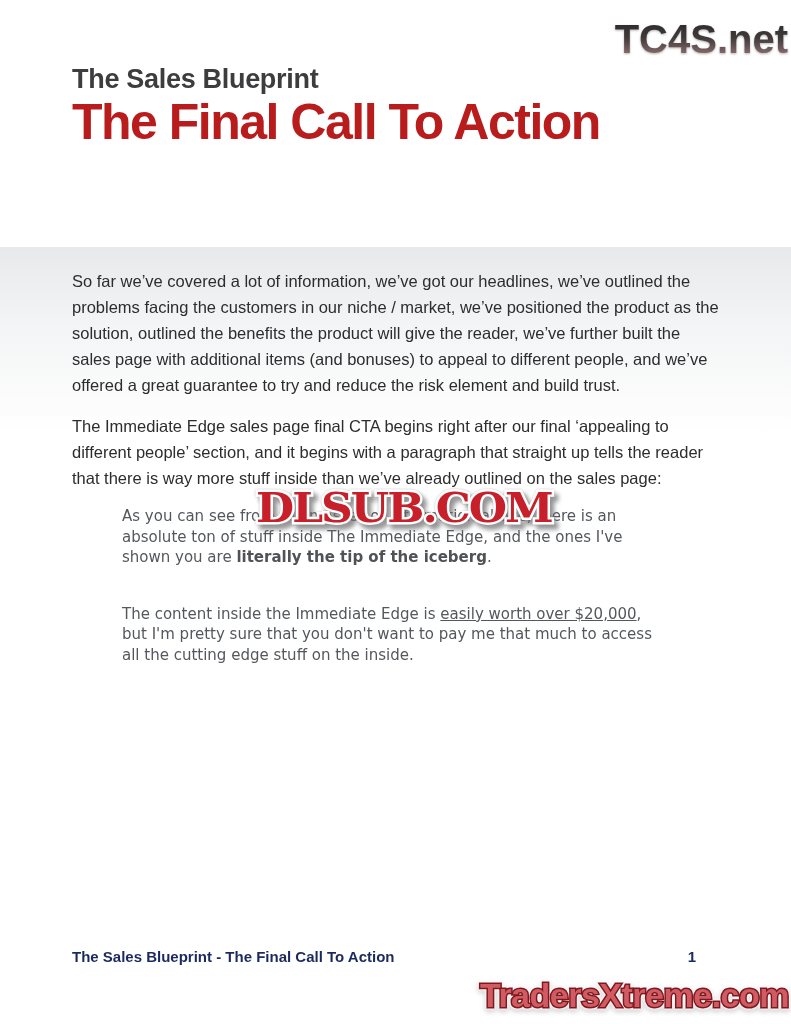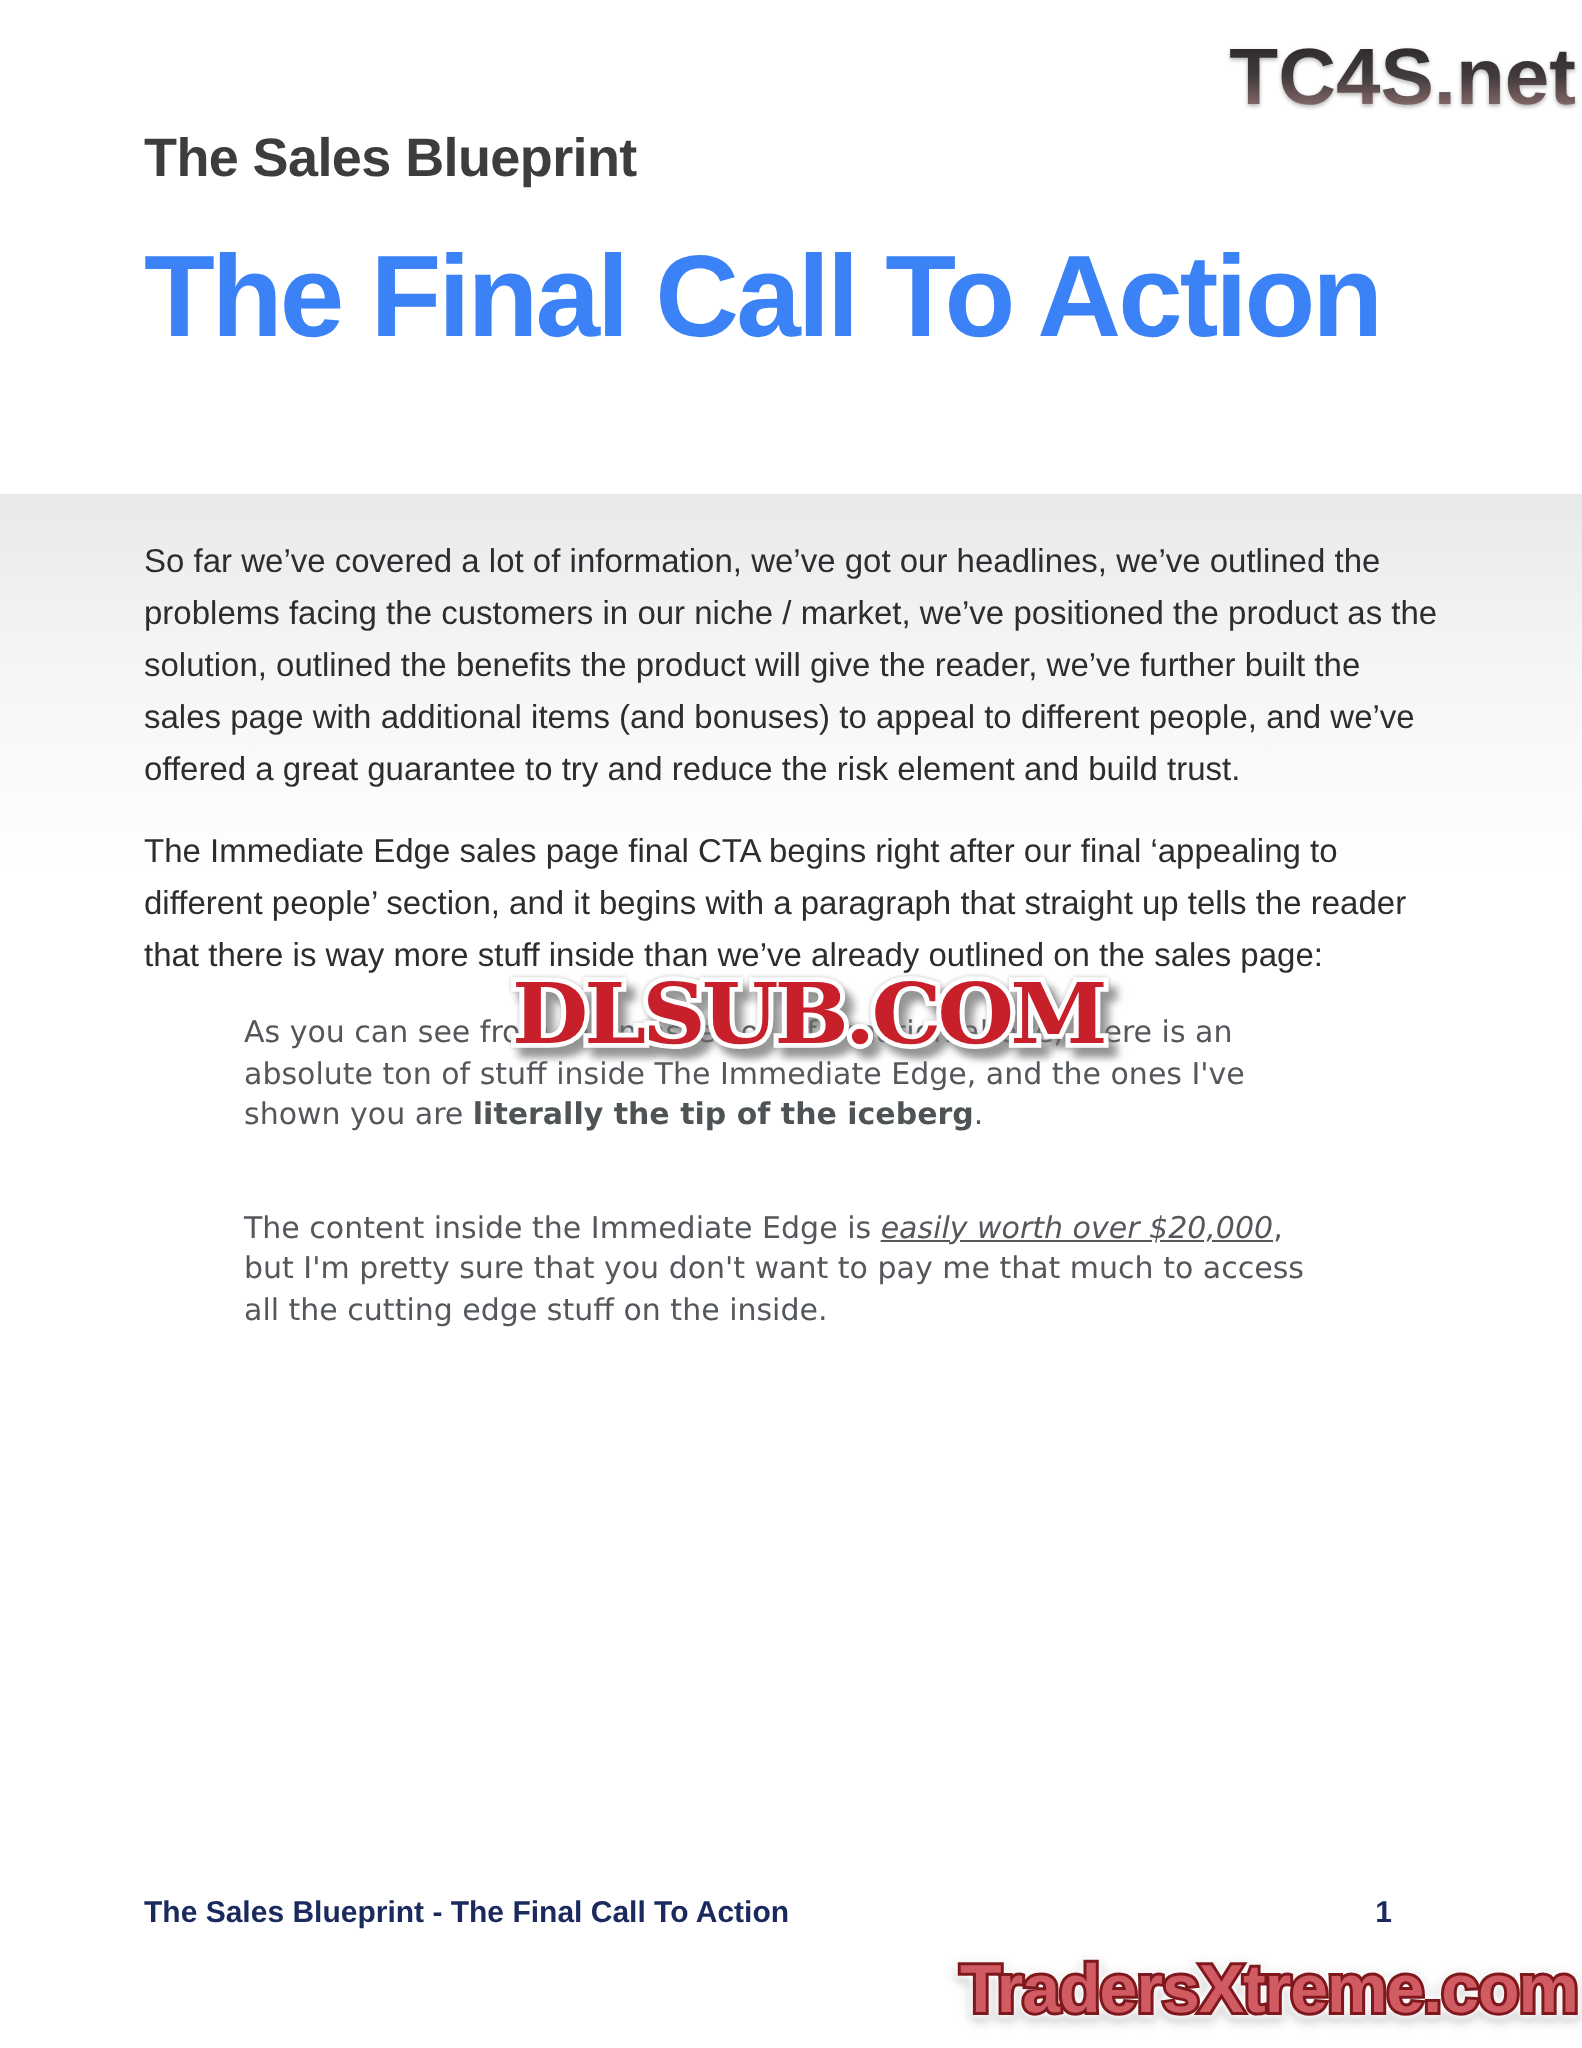--- a/index.html
+++ b/index.html
@@ -25,38 +25,38 @@
     filter:drop-shadow(0 1px 1px rgba(0,0,0,0.30));
     z-index:2;
     margin-top:13px;
   }
   .doc-header{position:absolute;left:72px;top:64px;z-index:1;}
   .series-title{
     margin:0;font-size:27px;line-height:30px;font-weight:700;color:#3d3d3f;
     letter-spacing:-0.3px;
   }
   .page-title{
-    margin:28px 0 0 0;font-size:58px;line-height:54px;font-weight:700;color:#3b82f6;
+    margin:1px 0 0 0;font-size:50px;line-height:54px;font-weight:700;color:#b91c1c;
     letter-spacing:-1.5px;
   }
   .doc-body{position:absolute;left:72px;top:268px;width:650px;z-index:1;}
   .body-par{
     margin:0 0 15px 0;
     font-size:16.5px;line-height:26px;color:#2d2d2f;
   }
   .wm-spacer{display:inline-block;width:280px;height:1px;vertical-align:baseline;}
   
   .shot-quote{
     margin:6px 0 36px 50px;width:545px;
     font-family:"DejaVu Sans",sans-serif;
     font-size:15px;line-height:20.5px;color:#54585c;
   }
   .shot-quote.second{margin:12px 0 0 50px;}
   .shot-bold{font-weight:700;color:#4e5356;}
-  .shot-underline{text-decoration:underline;font-style:italic;}
+  .shot-underline{text-decoration:underline;}
   
   .dlsub{
     position:absolute;left:256px;top:484px;z-index:3;
     font-family:"DejaVu Serif",serif;
     font-size:44px;line-height:48px;font-weight:700;letter-spacing:-2px;
     color:#c8202a;
     -webkit-text-stroke:5px #ffffff;
     paint-order:stroke fill;
     filter:drop-shadow(4px 5px 2px rgba(90,90,90,0.55)) drop-shadow(0 0 1px rgba(160,160,160,0.6));
     transform:scaleY(0.95);

